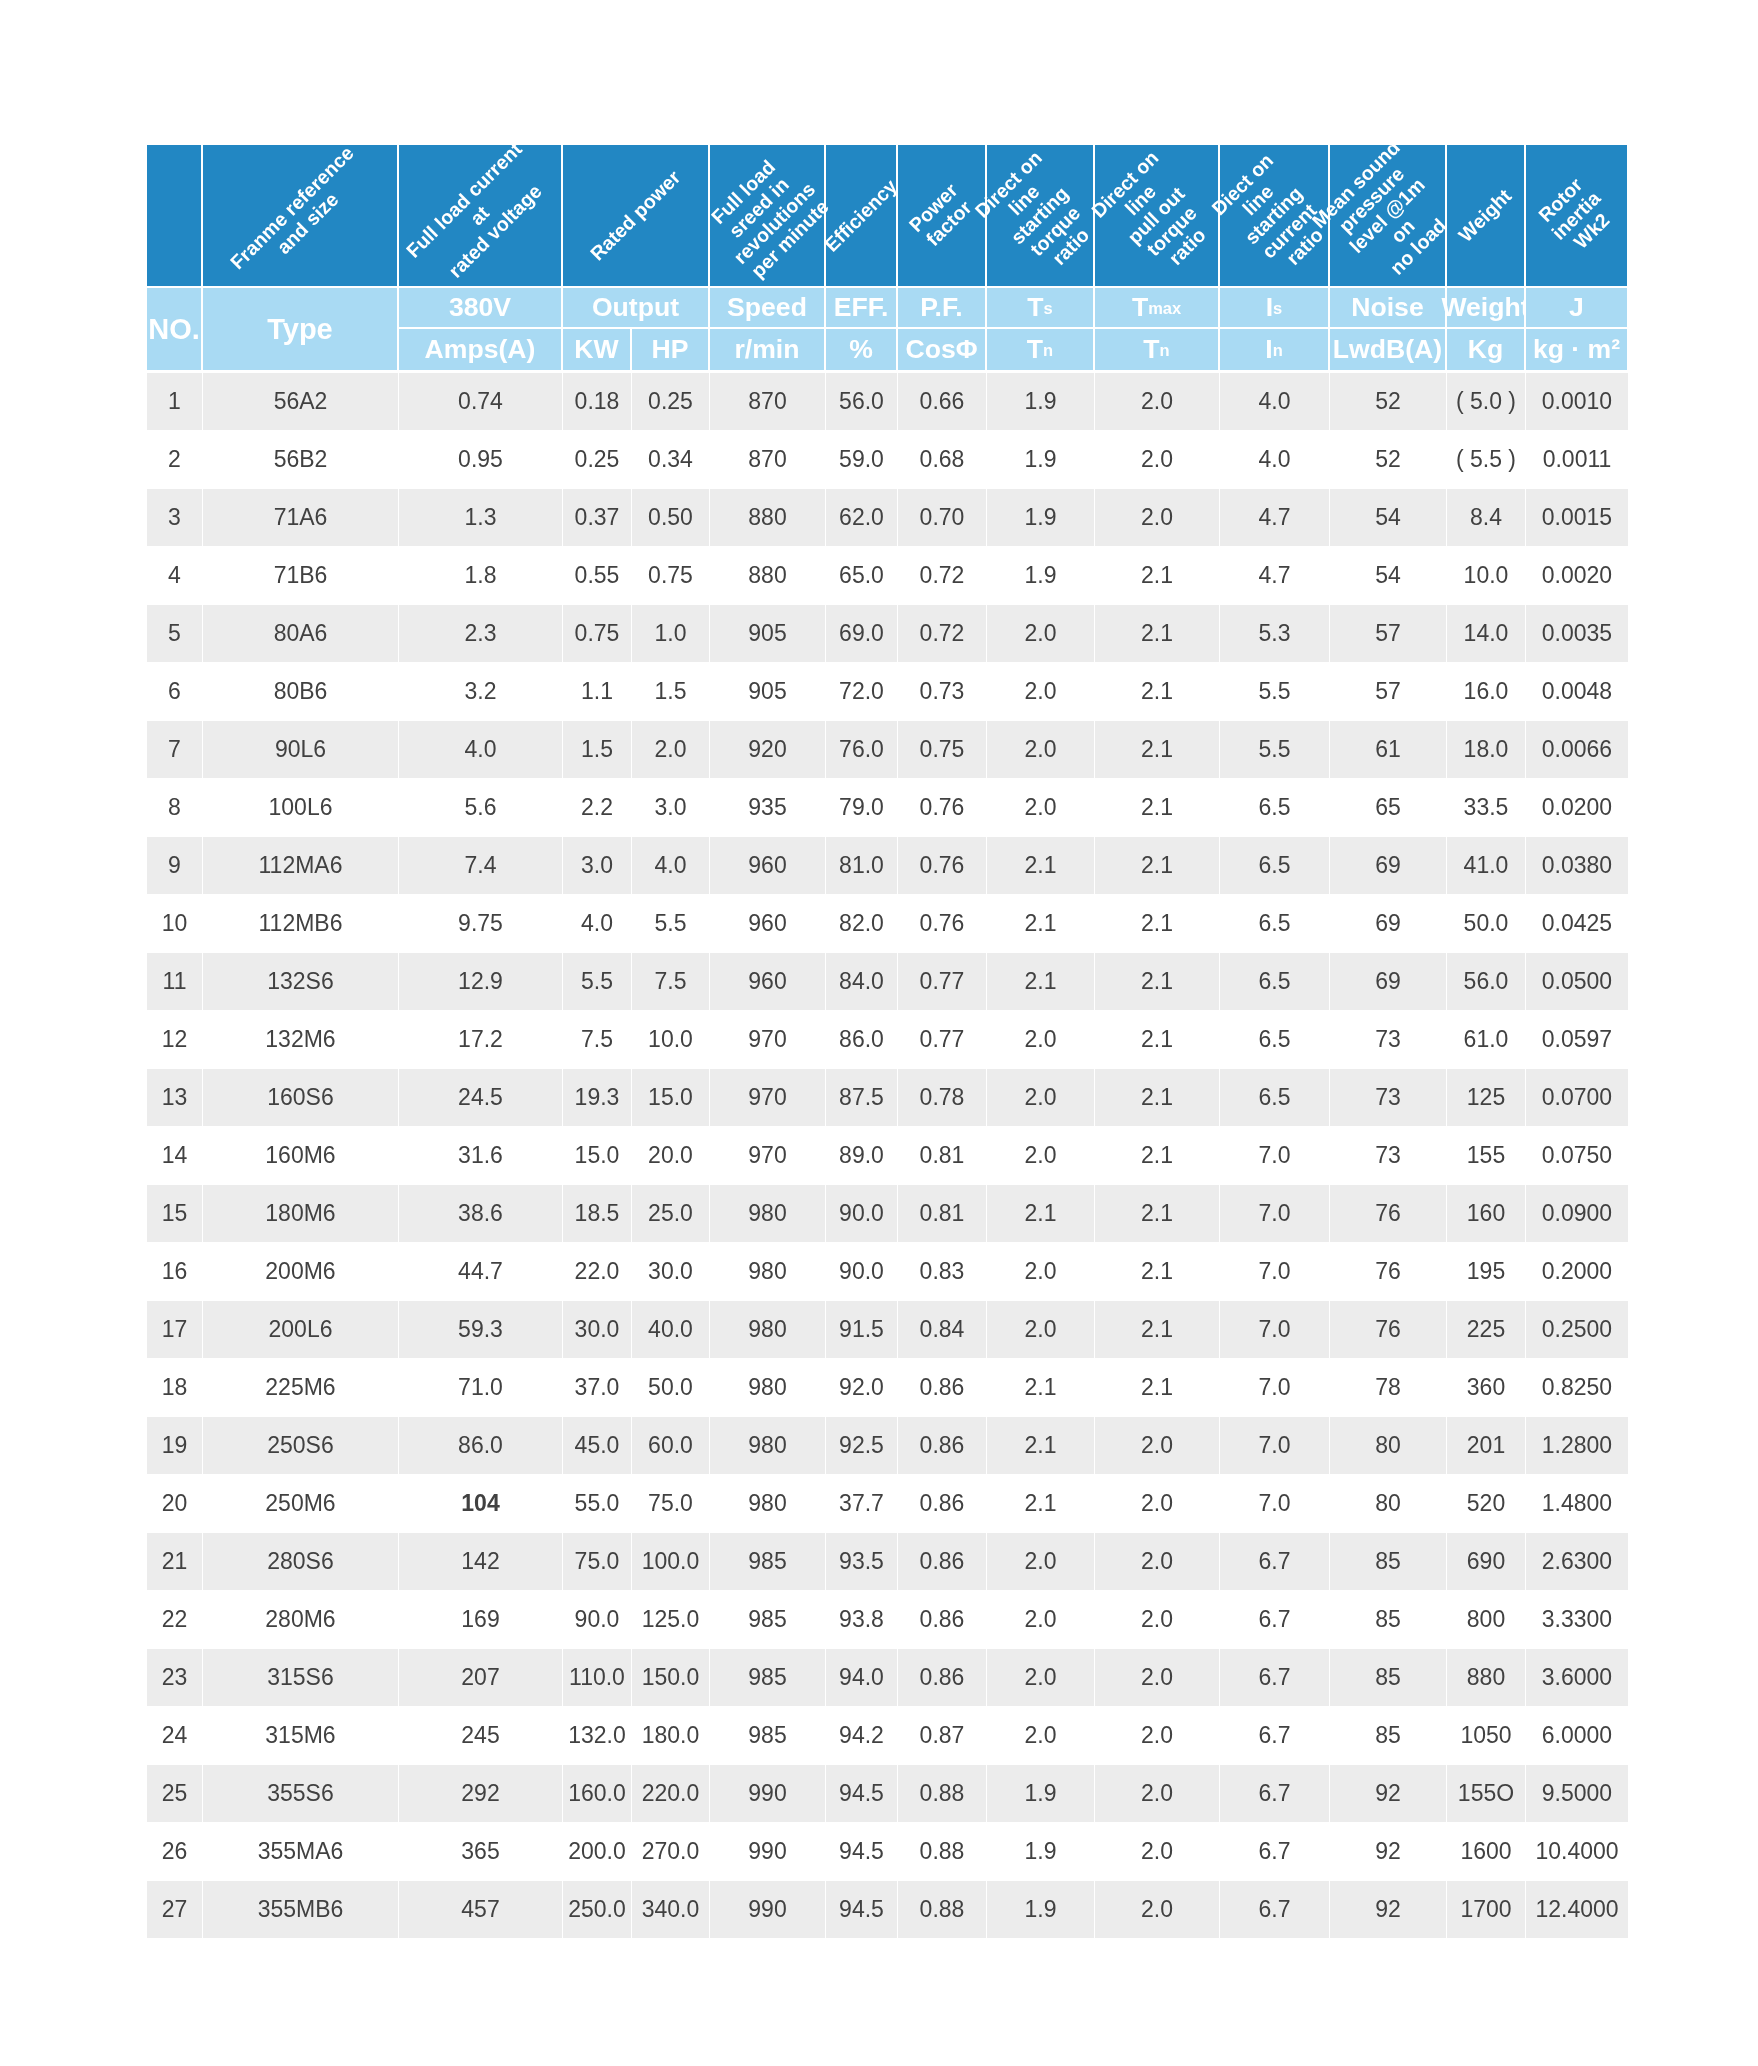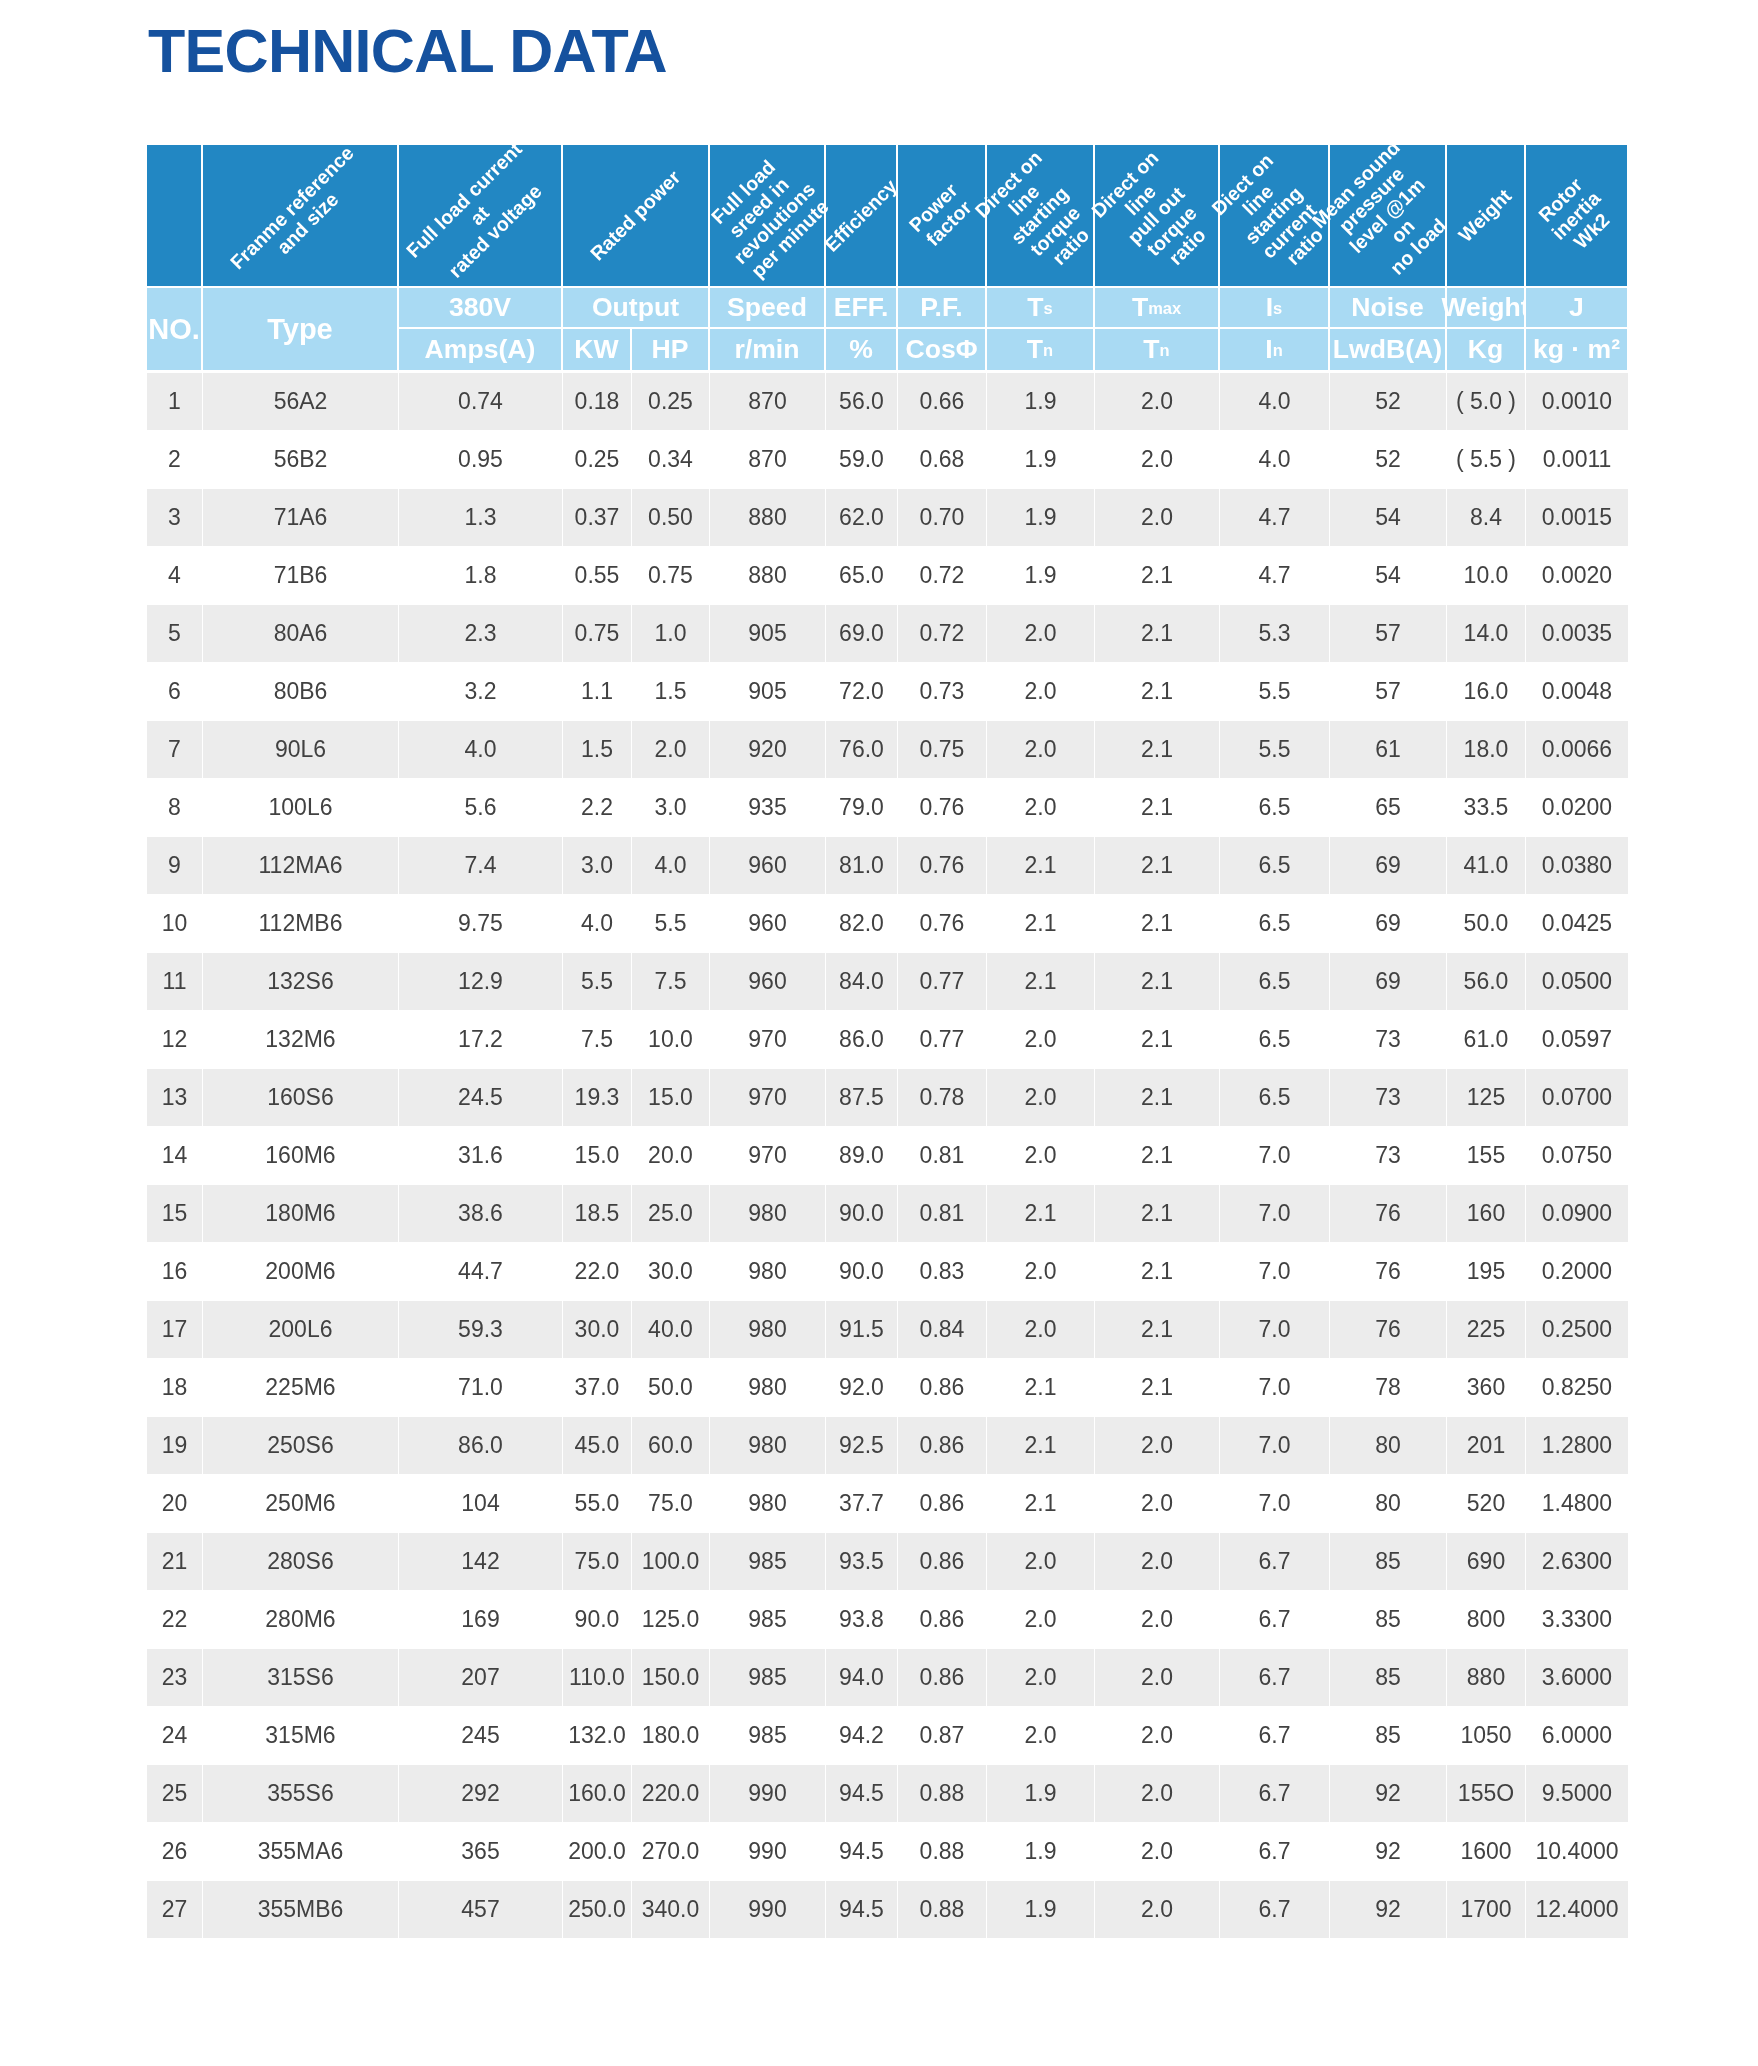--- a/index.html
+++ b/index.html
@@ -21,21 +21,20 @@
   .r2{grid-row:2;} .r3{grid-row:3;} .r23{grid-row:2 / span 2;}
   sub{font-size:0.62em;line-height:0;}
   .d{display:flex;align-items:center;justify-content:center;font-size:23px;color:#414141;
     border-right:1.4px solid #fff;border-top:1.4px solid #fff;background:#fff;}
   .d.gray{background:#ececec;}
 </style>
 </head>
 <body>
 
 <div class="page">
-  <div class="title">TECHNICAL DATA</div>
 
   <div class="table">
 
     <div class="hcell r1" style="grid-column:1"></div>
     <div class="hcell r1" style="grid-column:2">
       <div class="rot">Franme reference
 and size</div>
       </div>
     <div class="hcell r1" style="grid-column:3">
       <div class="rot">Full load current at
@@ -388,21 +387,21 @@
       <div class="d gray" style="grid-area: 22 / 7;">92.5</div>
       <div class="d gray" style="grid-area: 22 / 8;">0.86</div>
       <div class="d gray" style="grid-area: 22 / 9;">2.1</div>
       <div class="d gray" style="grid-area: 22 / 10;">2.0</div>
       <div class="d gray" style="grid-area: 22 / 11;">7.0</div>
       <div class="d gray" style="grid-area: 22 / 12;">80</div>
       <div class="d gray" style="grid-area: 22 / 13;">201</div>
       <div class="d gray" style="grid-area: 22 / 14;">1.2800</div>
       <div class="d" style="grid-area: 23 / 1;">20</div>
       <div class="d" style="grid-area: 23 / 2;">250M6</div>
-      <div class="d" style="grid-area: 23 / 3;">104</div>
+      <div class="d" style="grid-area: 23 / 3; font-weight: bold;">104</div>
       <div class="d" style="grid-area: 23 / 4;">55.0</div>
       <div class="d" style="grid-area: 23 / 5;">75.0</div>
       <div class="d" style="grid-area: 23 / 6;">980</div>
       <div class="d" style="grid-area: 23 / 7;">37.7</div>
       <div class="d" style="grid-area: 23 / 8;">0.86</div>
       <div class="d" style="grid-area: 23 / 9;">2.1</div>
       <div class="d" style="grid-area: 23 / 10;">2.0</div>
       <div class="d" style="grid-area: 23 / 11;">7.0</div>
       <div class="d" style="grid-area: 23 / 12;">80</div>
       <div class="d" style="grid-area: 23 / 13;">520</div>

